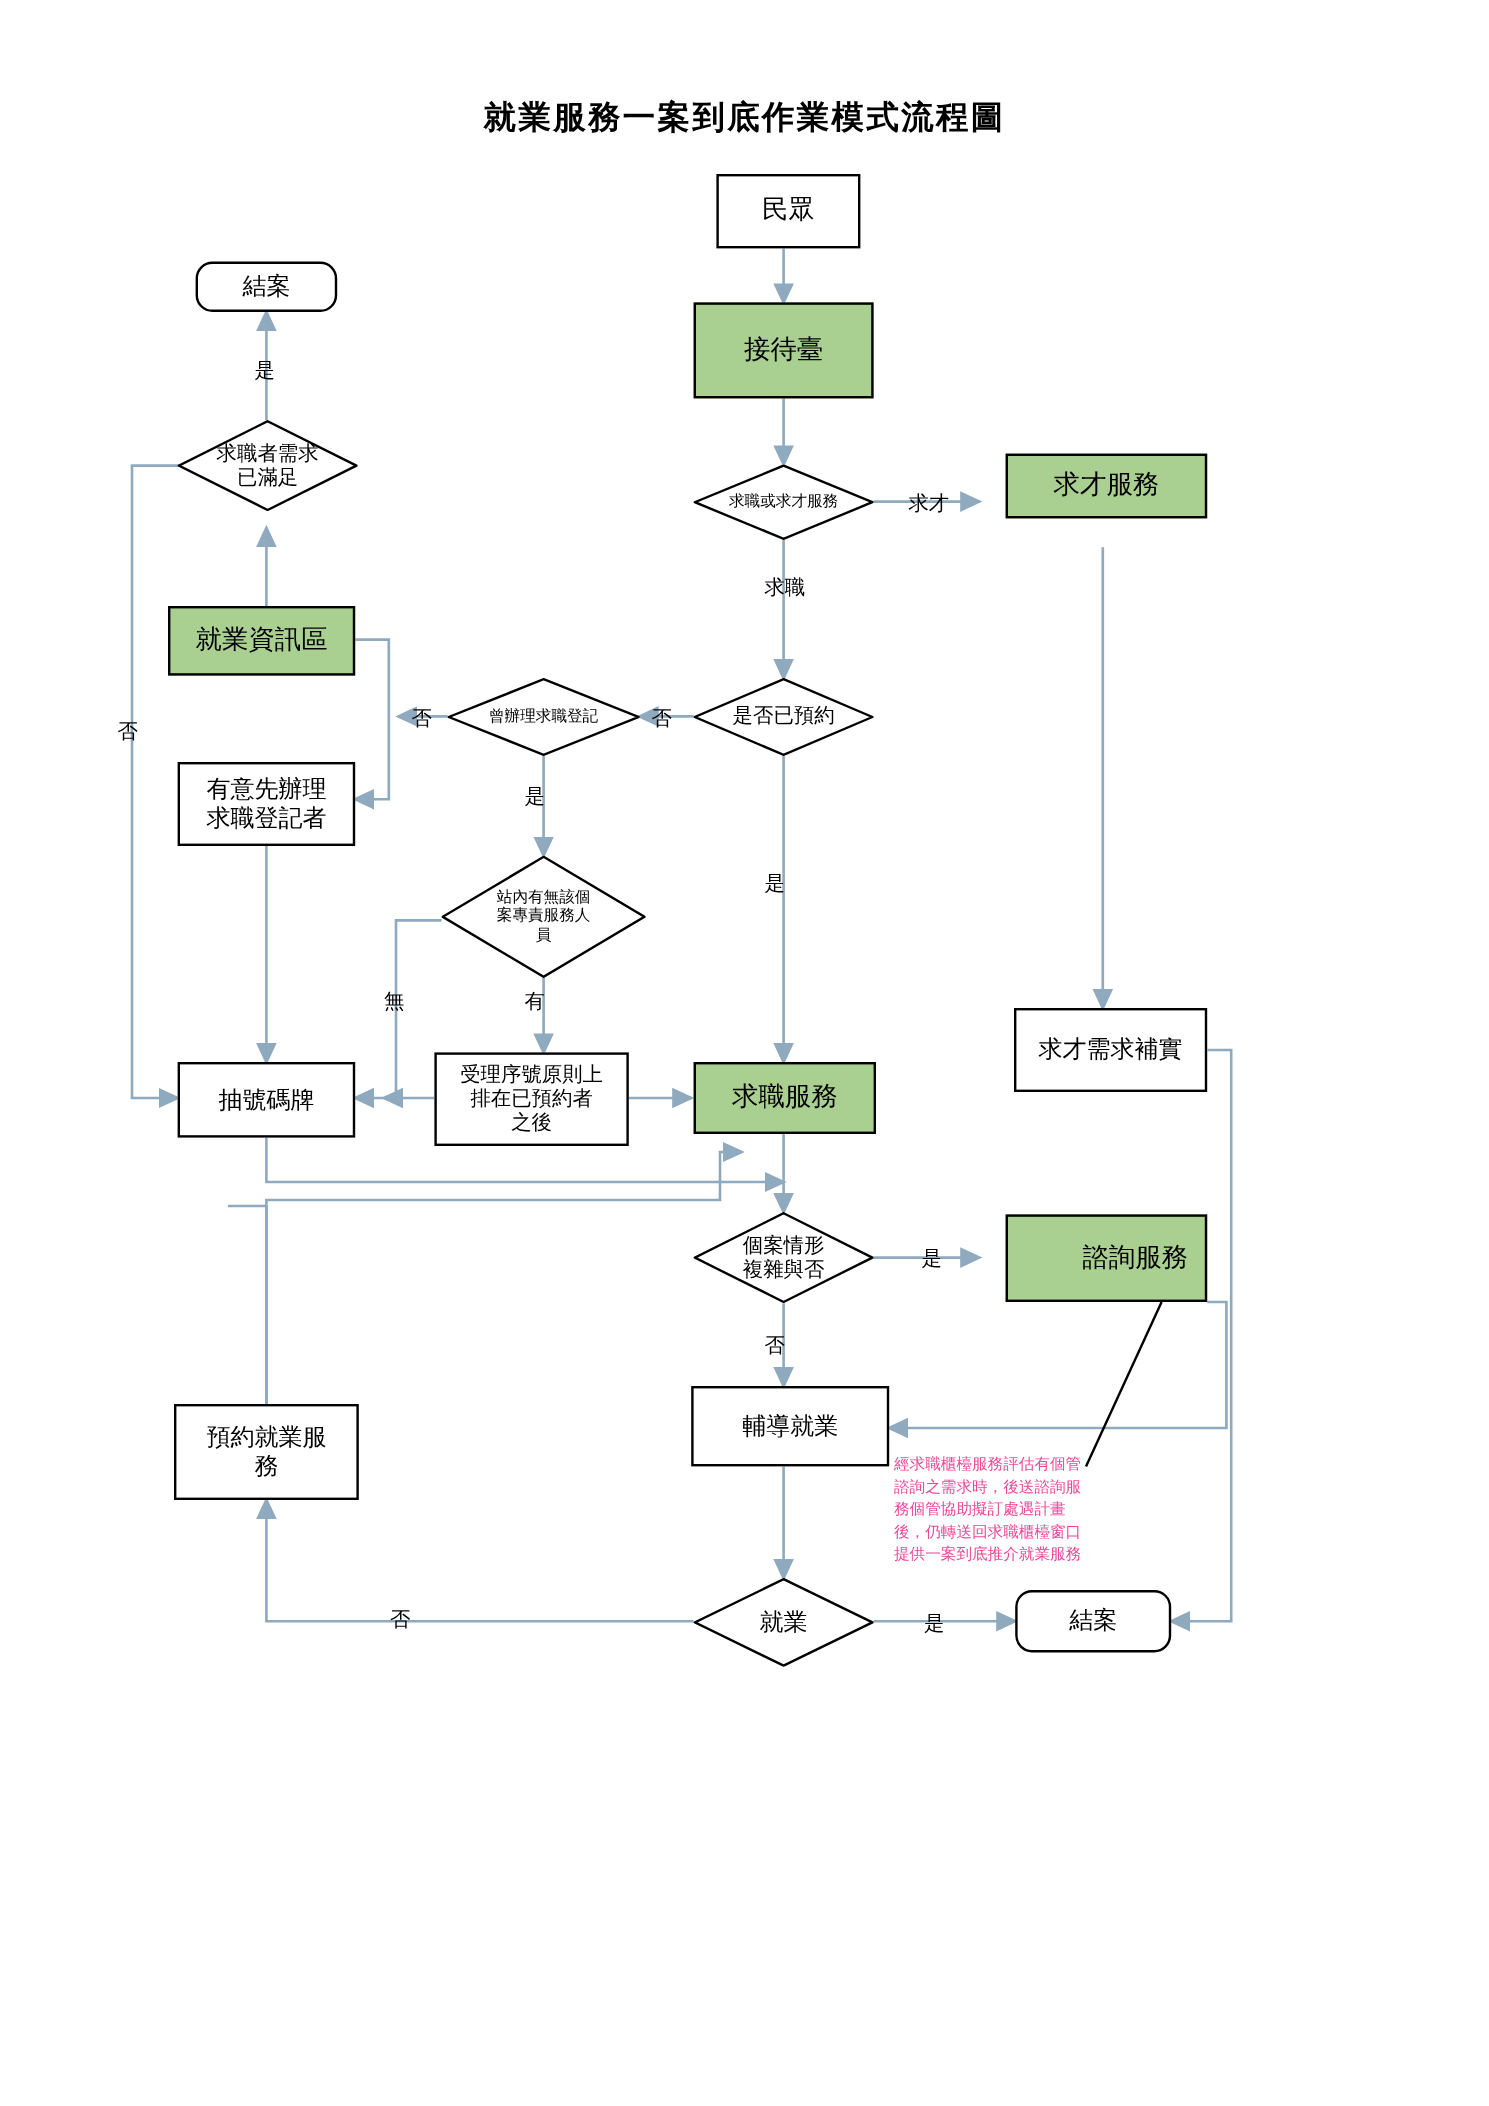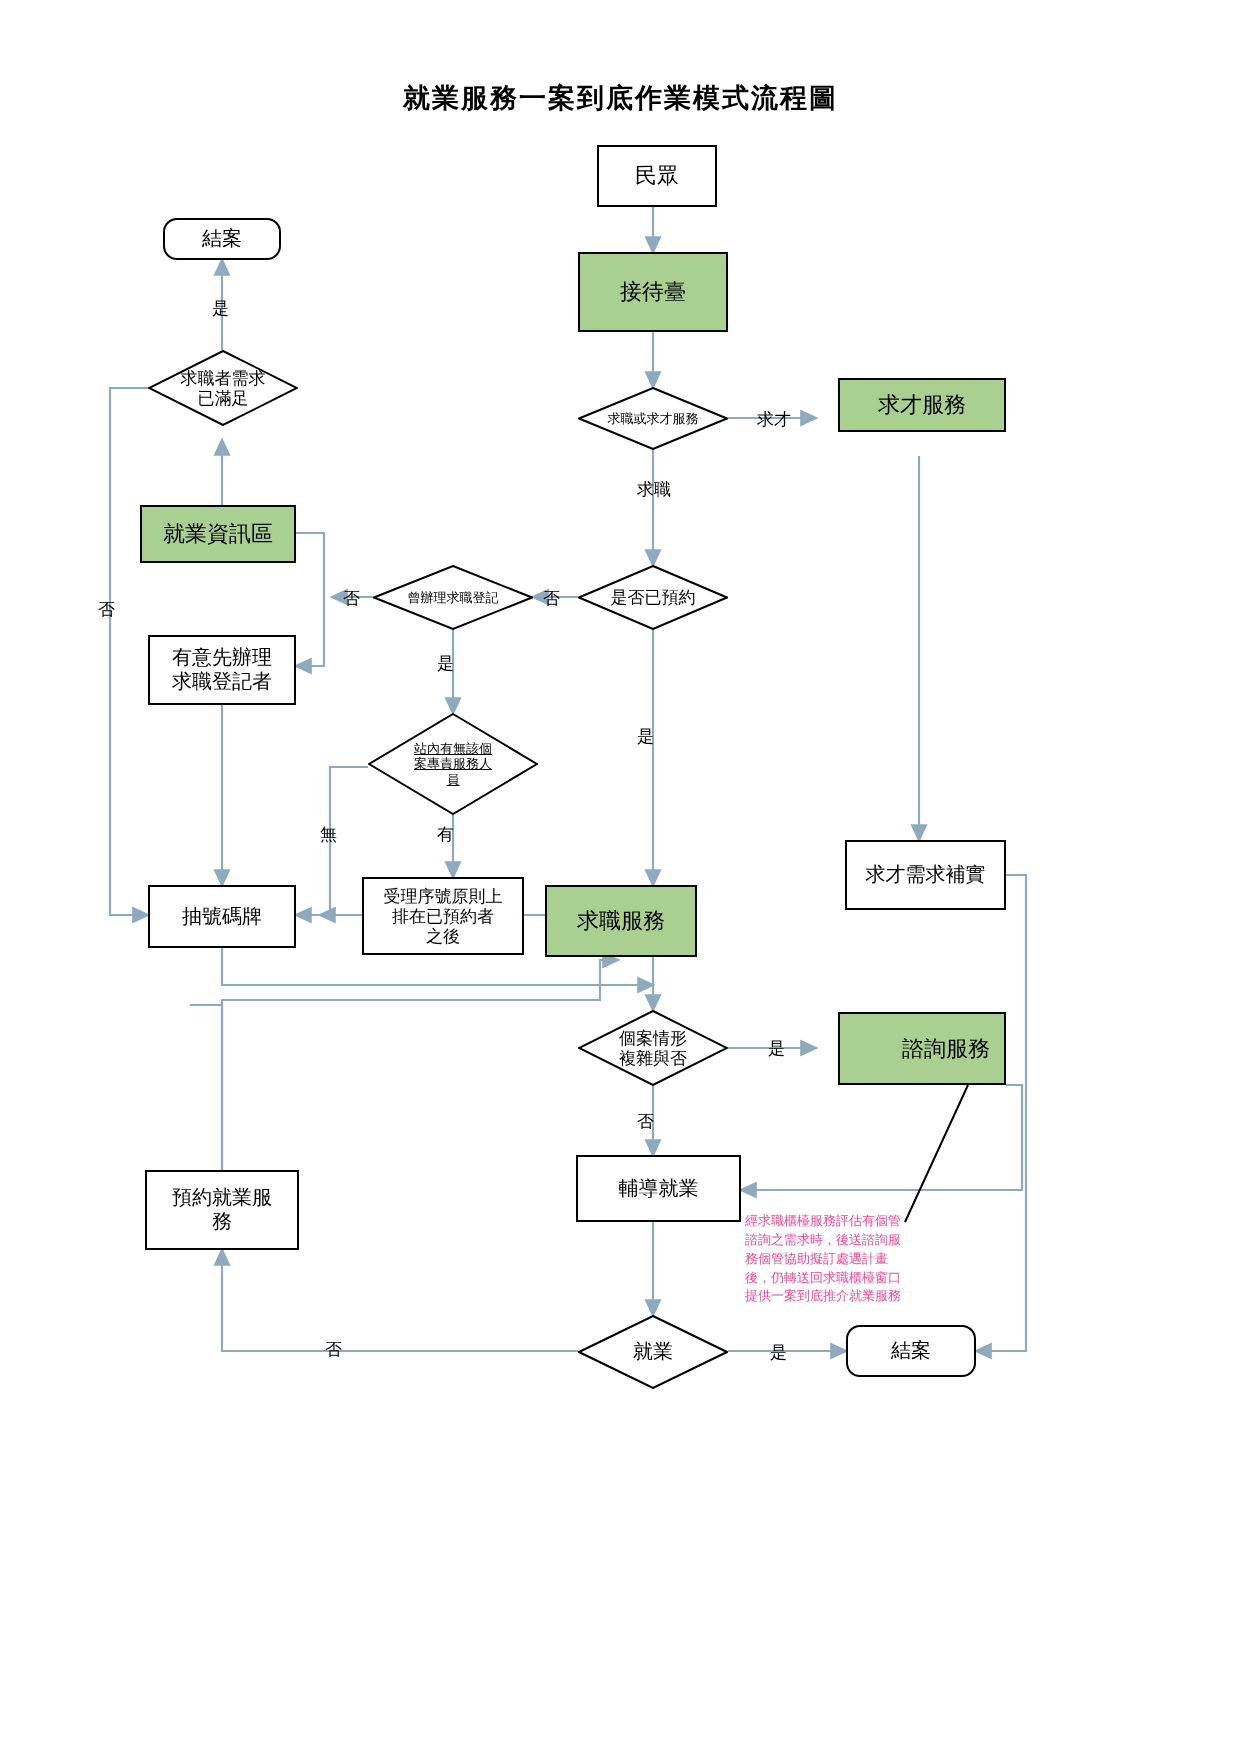--- a/index.html
+++ b/index.html
@@ -141,40 +141,40 @@
 
   <div class="node green f22" style="left:140px;top:505px;width:156px;height:58px;">
     <span>就業資訊區</span>
   </div>
 
   <div class="node rect f20" style="left:148px;top:635px;width:148px;height:70px;white-space:pre-line;">
     <span>有意先辦理
 求職登記者</span>
   </div>
 
-  <div class="node diamond f14" style="left:368px;top:713px;width:170px;height:102px;text-decoration:underline;">
+  <div class="node diamond f14" style="left:368px;top:713px;width:170px;height:102px;">
     <svg class="dshape" viewBox="0 0 170 102" preserveAspectRatio="none">
         <polygon points="85,1 169,51 85,101 1,51" fill="#fff" stroke="#000" stroke-width="2"></polygon>
       </svg>
     <span class="dlabel" style="white-space:pre-line;">站內有無該個
 案專責服務人
 員</span>
   </div>
 
   <div class="node rect f20" style="left:148px;top:885px;width:148px;height:63px;">
     <span>抽號碼牌</span>
   </div>
 
   <div class="node rect f17" style="left:362px;top:877px;width:162px;height:78px;white-space:pre-line;">
     <span>受理序號原則上
 排在已預約者
 之後</span>
   </div>
 
-  <div class="node green f22" style="left:545px;top:885px;width:152px;height:72px;">
+  <div class="node green f22" style="left:578px;top:885px;width:152px;height:60px;">
     <span>求職服務</span>
   </div>
 
   <div class="node diamond f17" style="left:578px;top:1010px;width:150px;height:76px;">
     <svg class="dshape" viewBox="0 0 150 76" preserveAspectRatio="none">
         <polygon points="75,1 149,38 75,75 1,38" fill="#fff" stroke="#000" stroke-width="2"></polygon>
       </svg>
     <span class="dlabel" style="white-space:pre-line;">個案情形
 複雜與否</span>
   </div>

